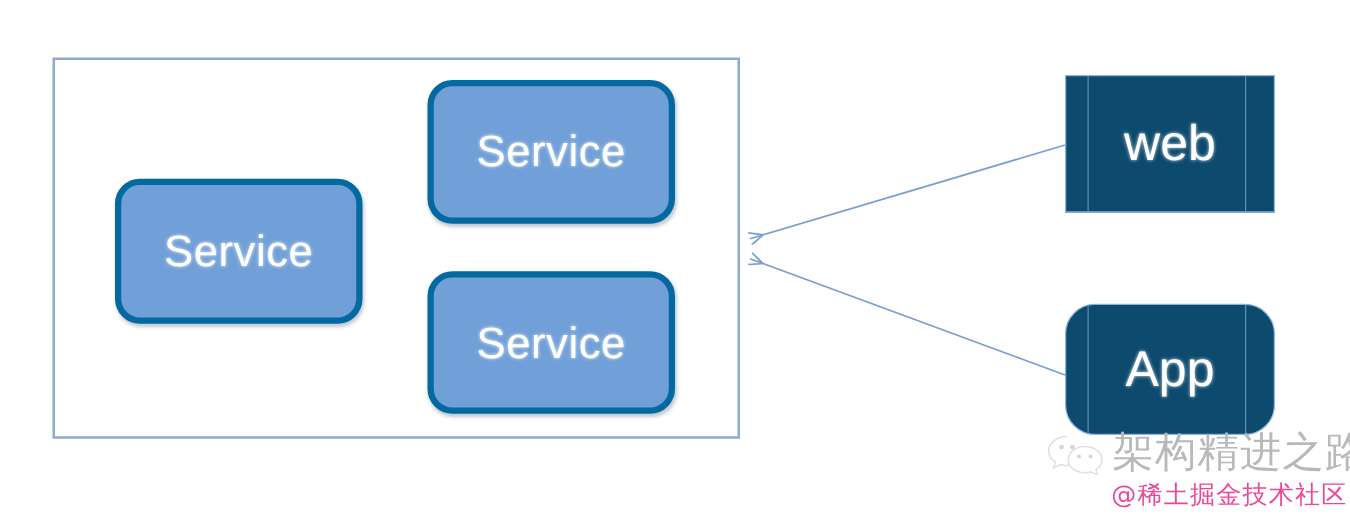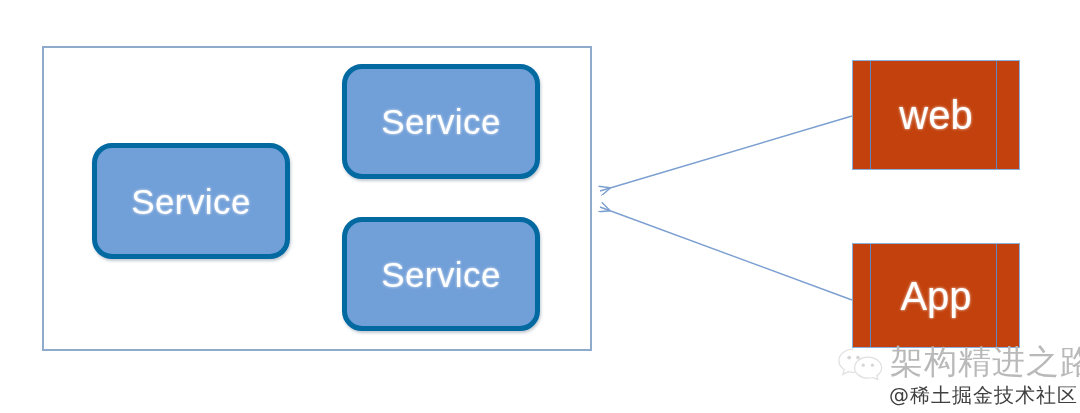--- a/index.html
+++ b/index.html
@@ -60,21 +60,21 @@
     line-height: 1;
     white-space: nowrap;
   }
   .svc-left  { left: 92px;  top: 143px; width: 198px; height: 116px; }
   .svc-top   { left: 342px; top: 64px;  width: 198px; height: 115px; }
   .svc-bot   { left: 342px; top: 217px; width: 198px; height: 114px; }
 
   
   .client-box {
     position: absolute;
-    background: #c2410c;
+    background: #0c4a6e;
     border: 1px solid #8AAFDC;
     box-sizing: border-box;
     display: flex;
     align-items: center;
     justify-content: center;
   }
   .client-box .bar {
     position: absolute;
     top: 0;
     bottom: 0;
@@ -87,21 +87,21 @@
     position: relative;
     color: #FFFFFF;
     font-family: "Liberation Sans", sans-serif;
     font-size: 40px;
     font-weight: 400;
     line-height: 1;
     text-shadow: 0 0 3px rgba(255,255,255,0.85);
     white-space: nowrap;
   }
   .cli-web { left: 852px; top: 60px;  width: 168px; height: 110px; }
-  .cli-app { left: 852px; top: 243px; width: 168px; height: 105px; }
+  .cli-app { left: 852px; top: 243px; width: 168px; height: 105px; border-radius: 24px; }
 
   
   .watermark {
     position: absolute;
     left: 836px;
     top: 336px;
     width: 244px;
     height: 77px;
     pointer-events: none;
   }
@@ -119,21 +119,21 @@
     letter-spacing: 1px;
     margin-left: 4px;
     white-space: nowrap;
   }
   .wm-sub {
     position: absolute;
     right: 2px;
     top: 46px;
     font-family: "DejaVu Sans", sans-serif;
     font-size: 20px;
-    color: #404040;
+    color: #ec4899;
     letter-spacing: 1px;
     white-space: nowrap;
   }
 </style>
 </head>
 <body>
 
 <div class="canvas">
 
   <svg class="svg-layer" viewBox="0 0 1080 413" xmlns="http://www.w3.org/2000/svg">

